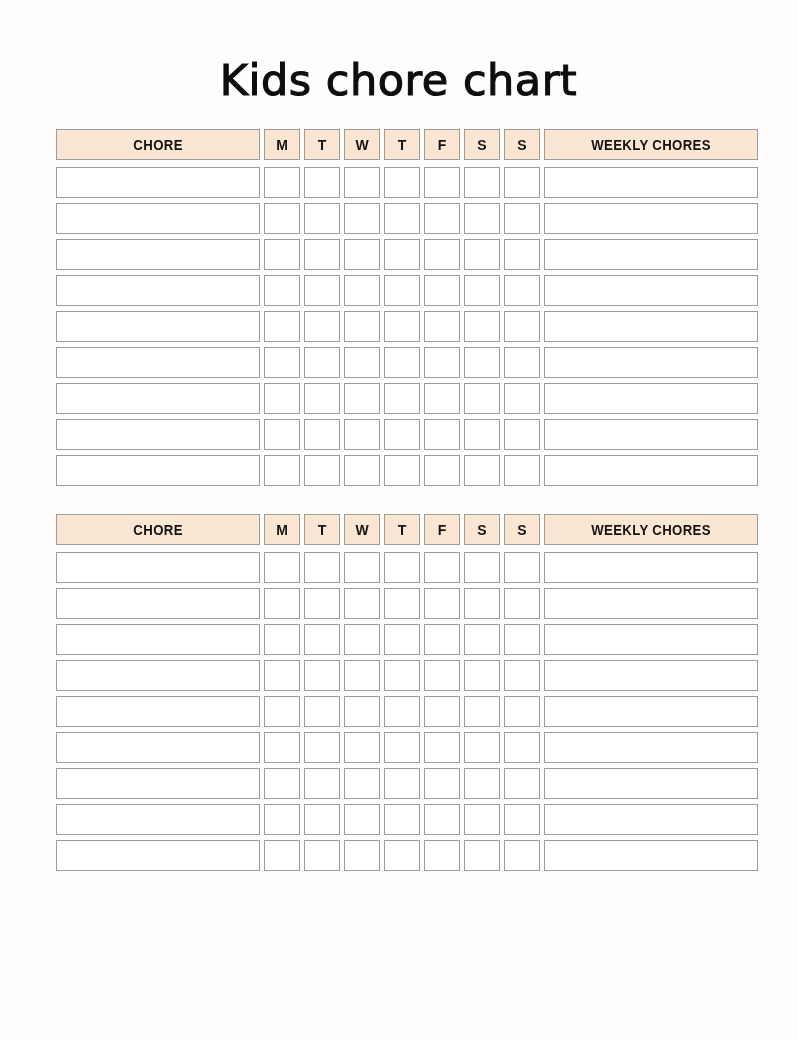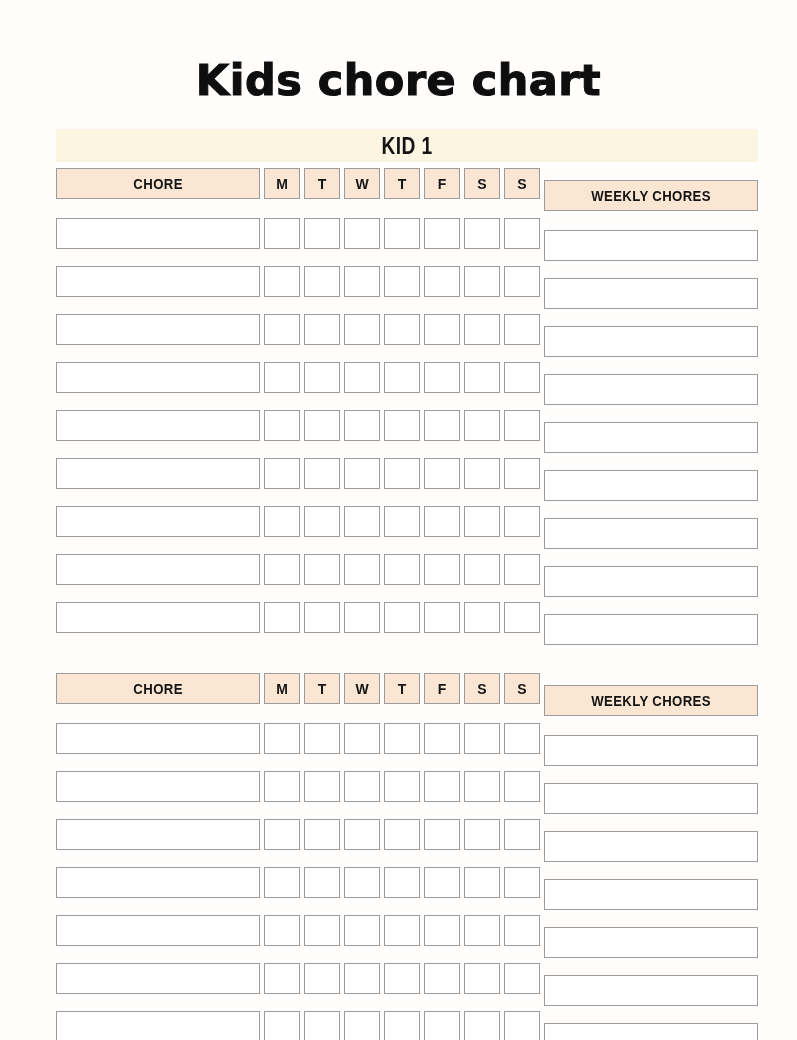--- a/index.html
+++ b/index.html
@@ -17,21 +17,21 @@
     height: 1040px;
     background: var(--page-bg, #fffefc);
     overflow: hidden;
   }
   .title {
     margin: 0;
     padding-top: 55px;
     text-align: center;
     font-family: "DejaVu Sans", sans-serif;
     font-size: 43px;
-    font-weight: 700;
+    font-weight: 400;
     color: #0e0e0e;
     -webkit-text-stroke: 1.1px #0e0e0e;
     letter-spacing: 0.5px;
   }
   .content {
     width: 702px;
     margin-left: 56px;
   }
   section.section-1 { margin-top: 24px; }
   section.section-2 { margin-top: 28px; }
@@ -60,40 +60,37 @@
   }
   .cell.head {
     background: var(--peach, #fae6d3);
     display: flex;
     align-items: center;
     justify-content: center;
     font-weight: bold;
   }
   .chore  { width: 204px; }
   .day    { width: 36px; }
-  .weekly { flex: 1; margin-top: 12px; }
+  .weekly { flex: 1; }
   .head-label {
     font-size: 15px;
     font-weight: bold;
     letter-spacing: 0.4px;
     transform: scaleX(0.88);
     white-space: nowrap;
   }
   .day.head { font-size: 14px; }
 </style>
 </head>
 <body>
 
 <div class="page">
   <h1 class="title">Kids chore chart</h1>
   <div class="content" id="sections">
   <section class="section section-1">
-    <div class="banner">
-      <span class="banner-text">KID 1</span>
-    </div>
     <div class="hrow">
       <div class="cell chore head">
         <span class="head-label">CHORE</span>
       </div>
       <div class="cell day head">M</div>
           <div class="cell day head">T</div>
           <div class="cell day head">W</div>
           <div class="cell day head">T</div>
           <div class="cell day head">F</div>
           <div class="cell day head">S</div>

